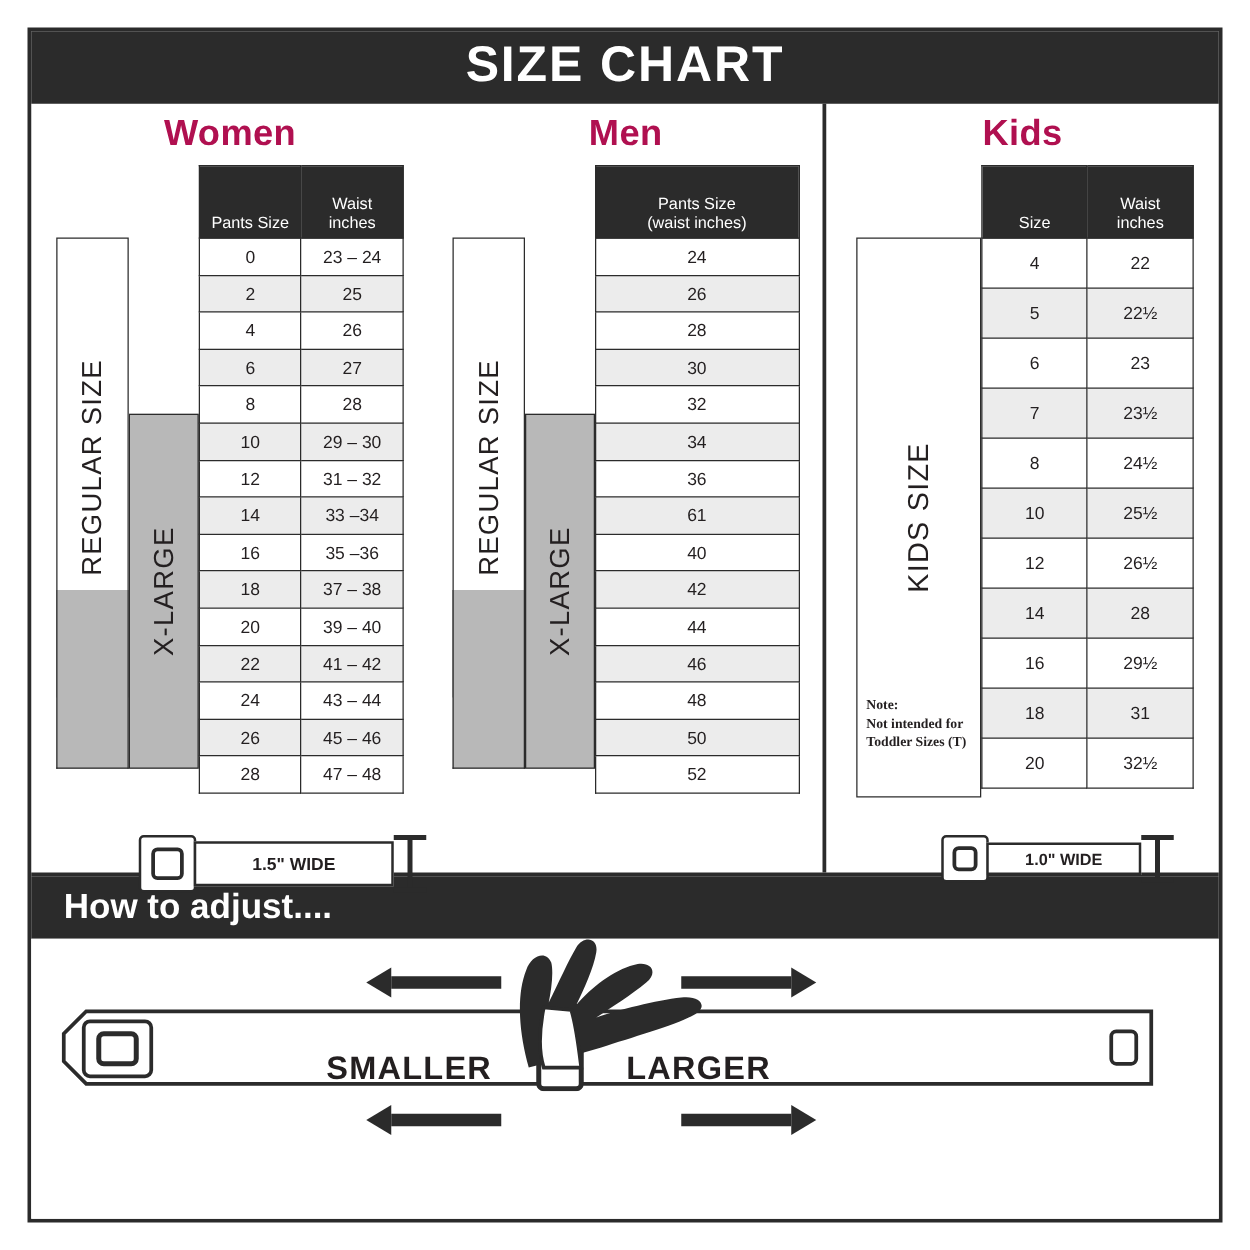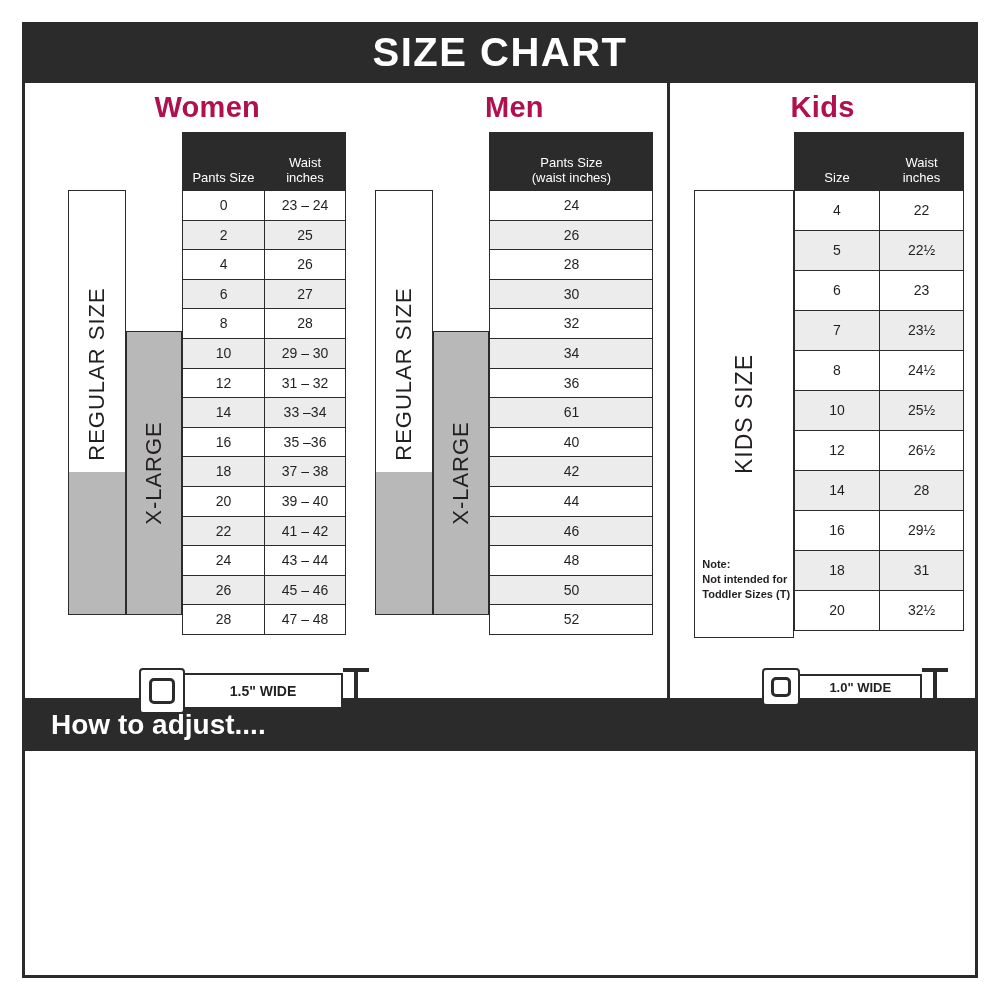--- a/index.html
+++ b/index.html
@@ -39,21 +39,20 @@
     letter-spacing: 1.5px;
     line-height: 1.05;
   }
 
   
   .charts {
     flex: 0 0 auto;
     display: flex;
     border-bottom: 3px solid #2b2b2b;
     height: 618px;
-    padding-left: 28px;
   }
   .col {
     position: relative;
     padding-top: 6px;
   }
   .col.women { width: 318px; }
   .col.men   { width: 318px; border-right: 3px solid #2b2b2b; }
   .col.kids  { width: 314px; }
 
   .col-head {
@@ -120,20 +119,21 @@
   }
   table.sz td.alt { background: #ececec; }
 
   
   .kids-note {
     position: absolute;
     font-size: 11px;
     font-weight: bold;
     line-height: 1.35;
     width: 120px;
+    font-family: Liberation Serif, serif;
   }
 
   
   .belt-ill {
     position: absolute;
     display: flex;
     align-items: center;
   }
   .buckle {
     border: 2px solid #2b2b2b;
@@ -494,15 +494,41 @@
             <div class="cap" style="bottom:0; top:auto;"></div>
           </div>
         </div>
       </div>
     </div>
 
     <div class="howto-bar">
       <span class="label">How to adjust....</span>
     </div>
 
+    <div class="adjust">
+      <svg class="big-belt" viewBox="0 0 896 70" preserveAspectRatio="none">
+        <path d="M2 46 L2 24 L20 6 L836 6 L872 6 L872 64 L20 64 L2 46 Z" fill="#ffffff" stroke="#2b2b2b" stroke-width="3"></path>
+        <rect x="18" y="14" width="54" height="44" rx="5" fill="#ffffff" stroke="#2b2b2b" stroke-width="3"></rect>
+        <rect x="30" y="24" width="30" height="24" rx="4" fill="#ffffff" stroke="#2b2b2b" stroke-width="4"></rect>
+        <rect x="840" y="22" width="20" height="26" rx="4" fill="#ffffff" stroke="#2b2b2b" stroke-width="3"></rect>
+        <rect x="382" y="2" width="34" height="66" rx="4" fill="#ffffff" stroke="#2b2b2b" stroke-width="4"></rect>
+      </svg>
+
+      <svg style="position:absolute; left:370px; top:-5px; width:230px; height:110px;" viewBox="0 0 230 110">
+        <path d="M28 108 C20 80 18 50 26 30 C30 18 42 14 46 24 C48 32 46 46 44 56
+                 C52 40 60 22 66 12 C72 2 84 4 82 16 C80 28 72 46 66 58
+                 C78 44 96 30 112 26 C126 22 132 32 122 40 C110 50 94 60 82 68
+                 C100 62 130 54 150 52 C166 50 172 60 160 66 C146 74 110 84 86 92
+                 C66 98 44 104 28 108 Z" fill="#2b2b2b"></path>
+        <path d="M40 60 C36 80 36 96 40 108 L70 108 C68 92 66 74 62 62 Z" fill="#ffffff" stroke="#2b2b2b" stroke-width="3"></path>
+      </svg>
+
+      <div class="adj-word" style="left:236px; top:88px;">SMALLER</div>
+      <div class="adj-word" style="left:476px; top:88px;">LARGER</div>
+
+      <div class="arrow left" style="left:288px; top:30px; width:88px;"></div>
+      <div class="arrow right" style="left:520px; top:30px; width:88px;"></div>
+      <div class="arrow left" style="left:288px; top:140px; width:88px;"></div>
+      <div class="arrow right" style="left:520px; top:140px; width:88px;"></div>
+    </div>
 
   </div>
 </div>
 
 </body></html>

